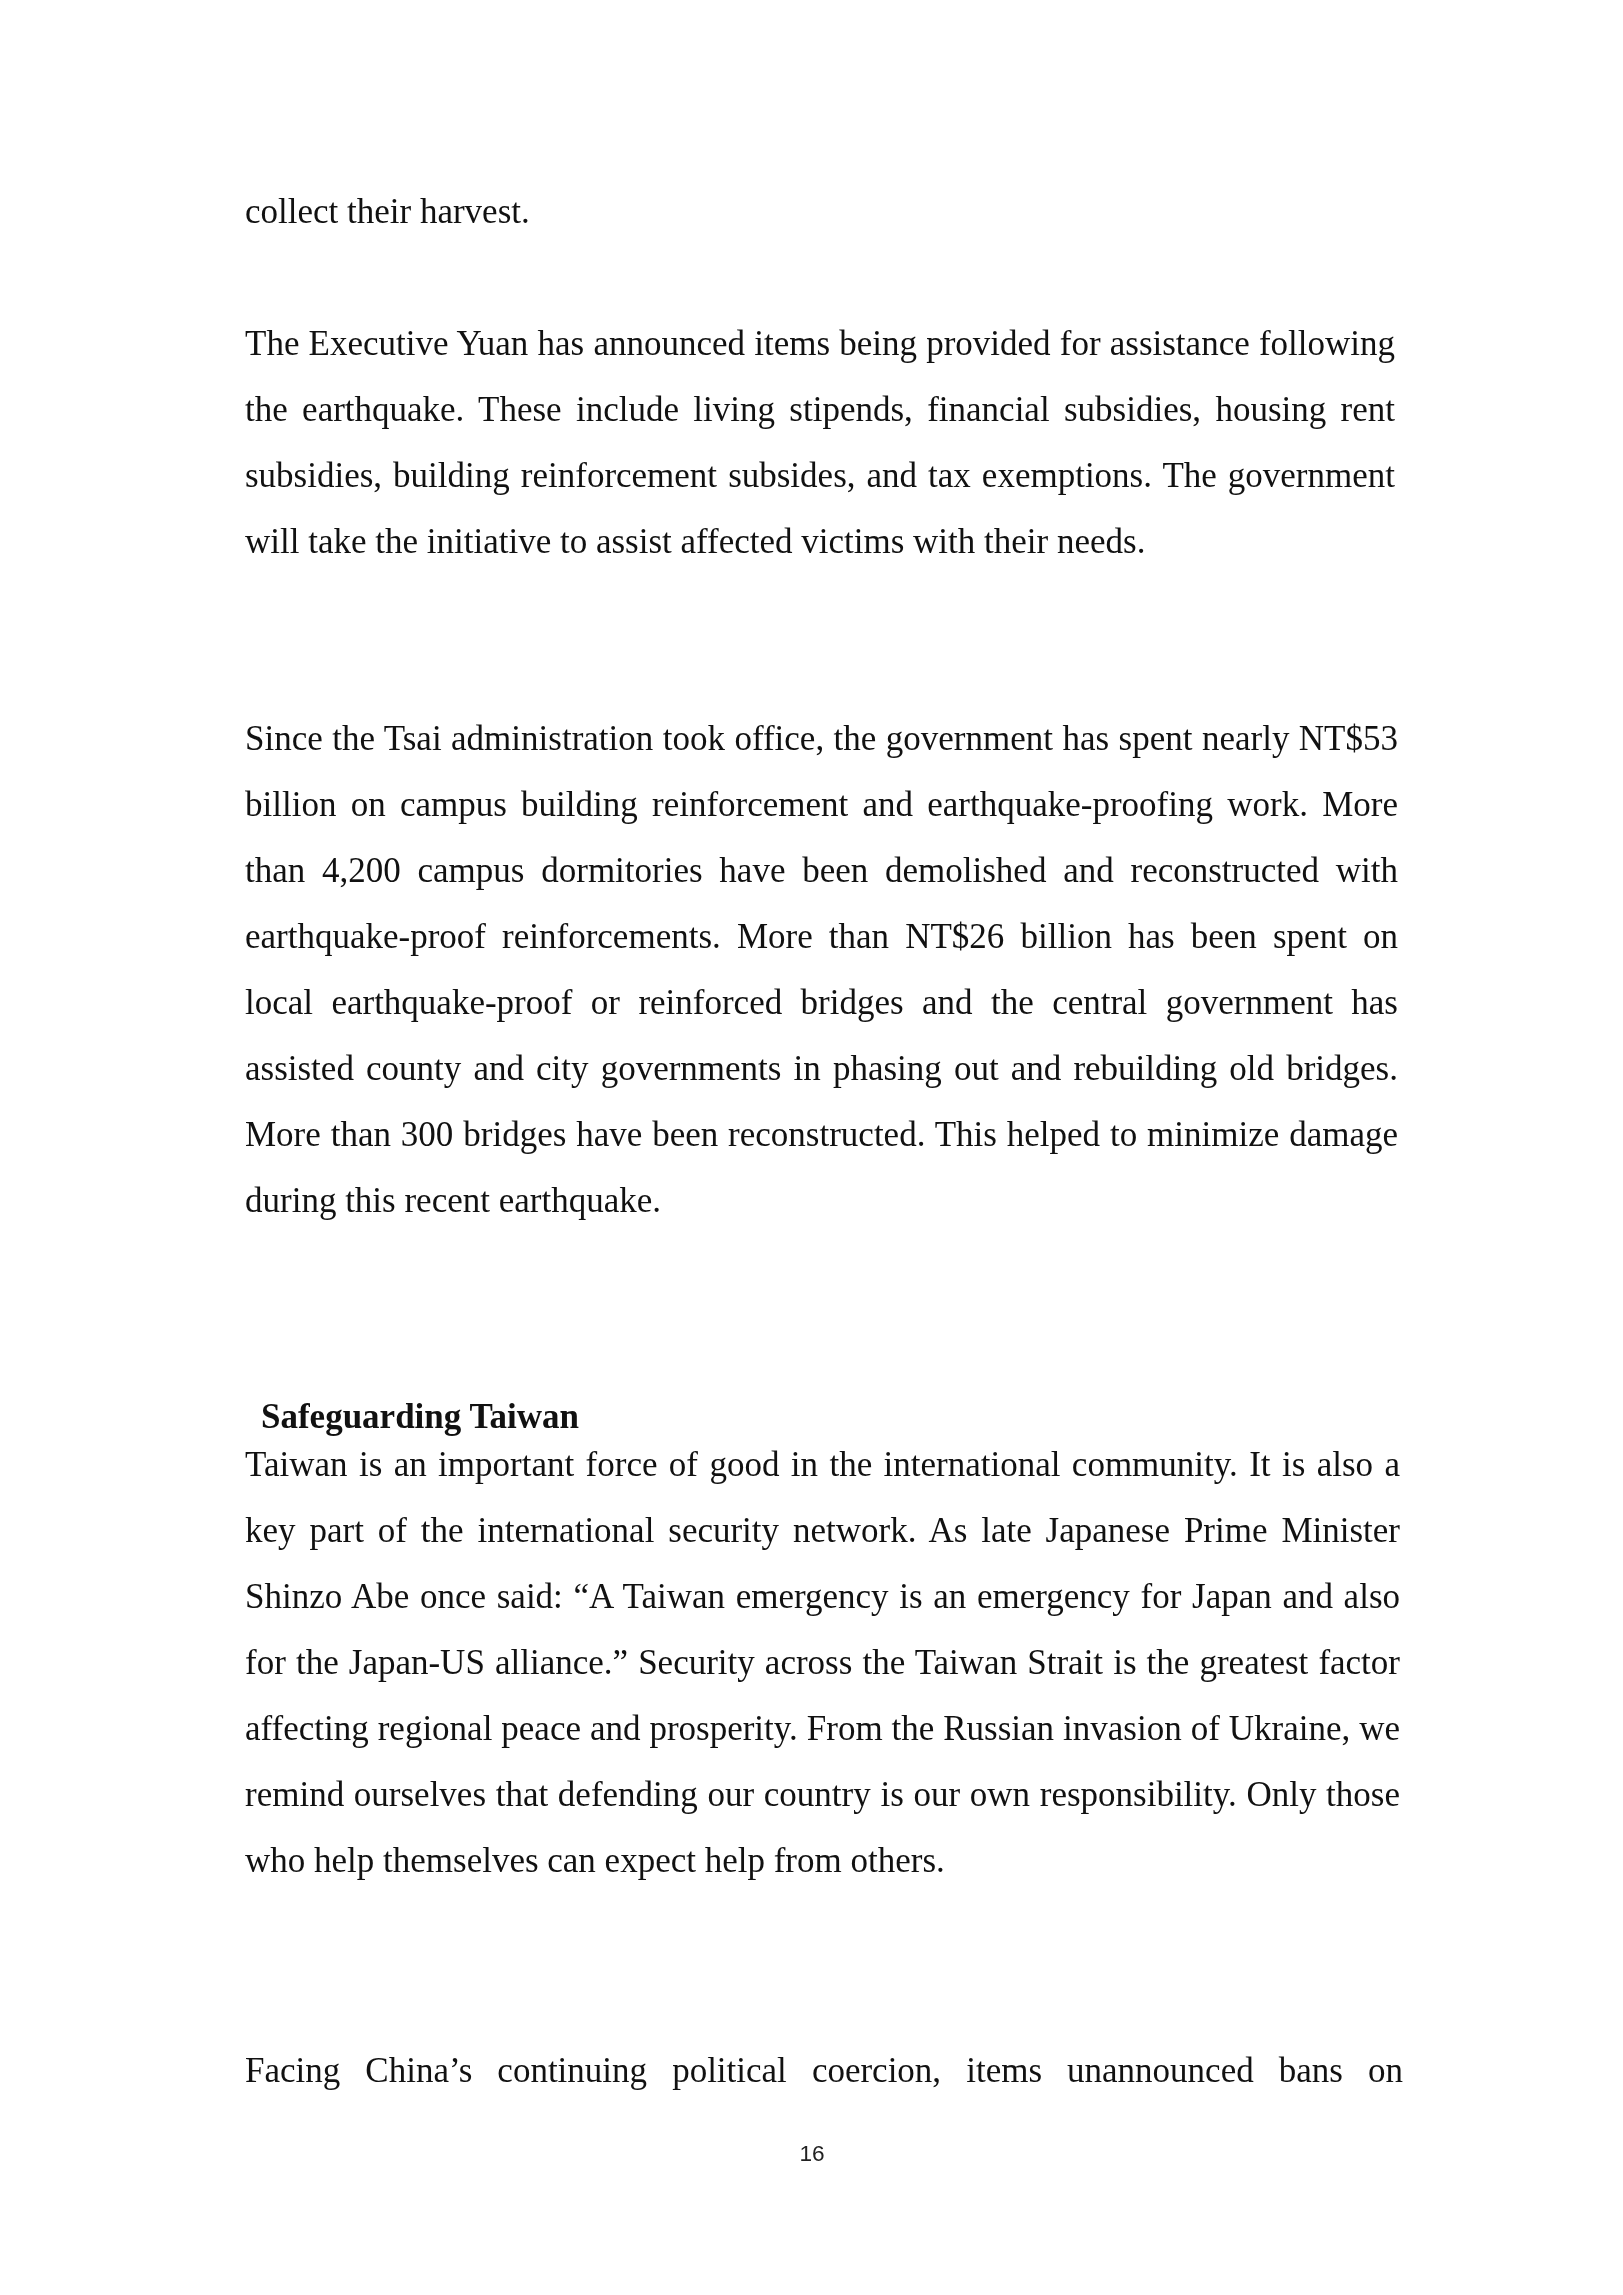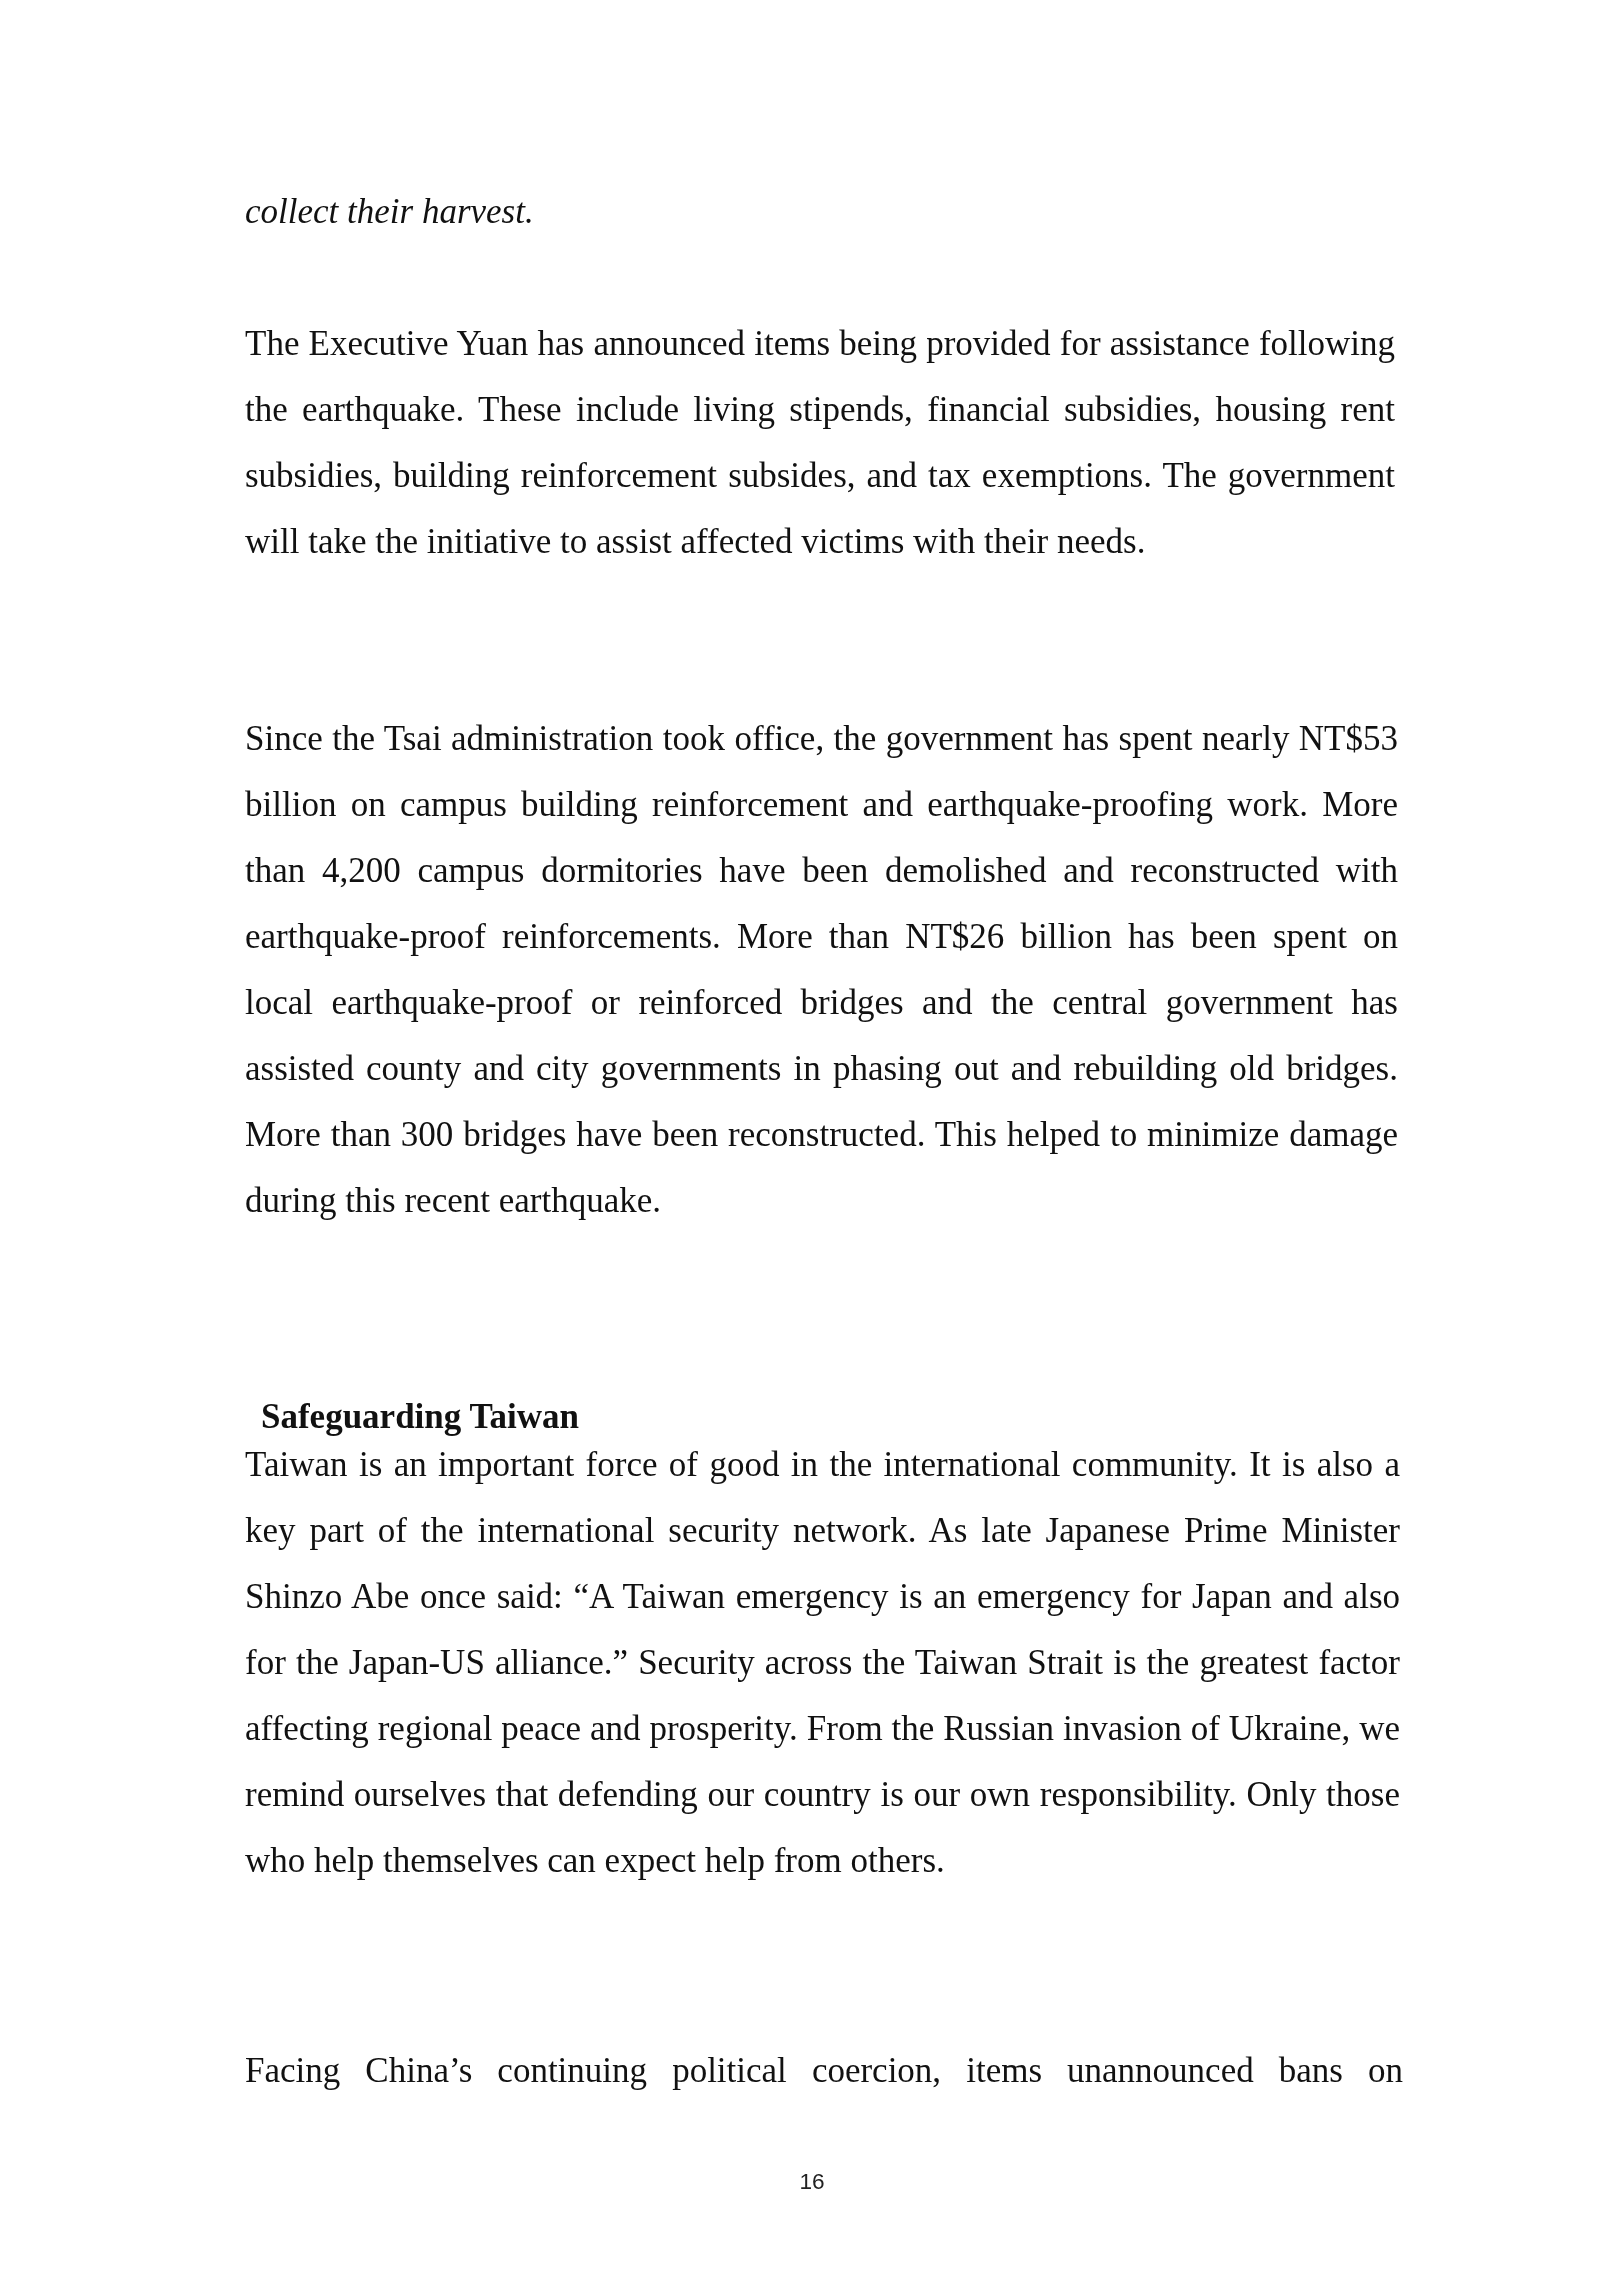--- a/index.html
+++ b/index.html
@@ -43,29 +43,28 @@
     .page-number {
       position: absolute;
       left: 0;
       width: 1624px;
       top: 2139px;
       text-align: center;
       font-family: "Liberation Sans", "DejaVu Sans", sans-serif;
       font-size: 22.6px;
       line-height: 29px;
       color: #222222;
-      margin-top: 28px;
     }
   </style>
 </head>
 <body>
 
 <div class="page">
 
-  <p class="para" style="top: 179px; font-style: italic;">collect their harvest.</p>
+  <p class="para" style="top: 179px;">collect their harvest.</p>
 
   <p class="para" style="top: 311px; width: 1150px;">The Executive Yuan has announced items being provided for assistance following the earthquake. These include living stipends, financial subsidies, housing rent subsidies, building reinforcement subsides, and tax exemptions. The government will take the initiative to assist affected victims with their needs.</p>
 
   <p class="para" style="top: 706px; width: 1153px;">Since the Tsai administration took office, the government has spent nearly NT$53 billion on campus building reinforcement and earthquake-proofing work. More than 4,200 campus dormitories have been demolished and reconstructed with earthquake-proof reinforcements. More than NT$26 billion has been spent on local earthquake-proof or reinforced bridges and the central government has assisted county and city governments in phasing out and rebuilding old bridges. More than 300 bridges have been reconstructed. This helped to minimize damage during this recent earthquake.</p>
 
   <h2 class="heading" style="top: 1368px;">Safeguarding Taiwan</h2>
 
   <p class="para" style="top: 1432px; width: 1155px;">Taiwan is an important force of good in the international community. It is also a key part of the international security network. As late Japanese Prime Minister Shinzo Abe once said: “A Taiwan emergency is an emergency for Japan and also for the Japan-US alliance.” Security across the Taiwan Strait is the greatest factor affecting regional peace and prosperity. From the Russian invasion of Ukraine, we remind ourselves that defending our country is our own responsibility. Only those who help themselves can expect help from others.</p>
 
   <p class="para" style="top: 2038px; width: 1158px; text-align-last: justify;">Facing China’s continuing political coercion, items unannounced bans on</p>

